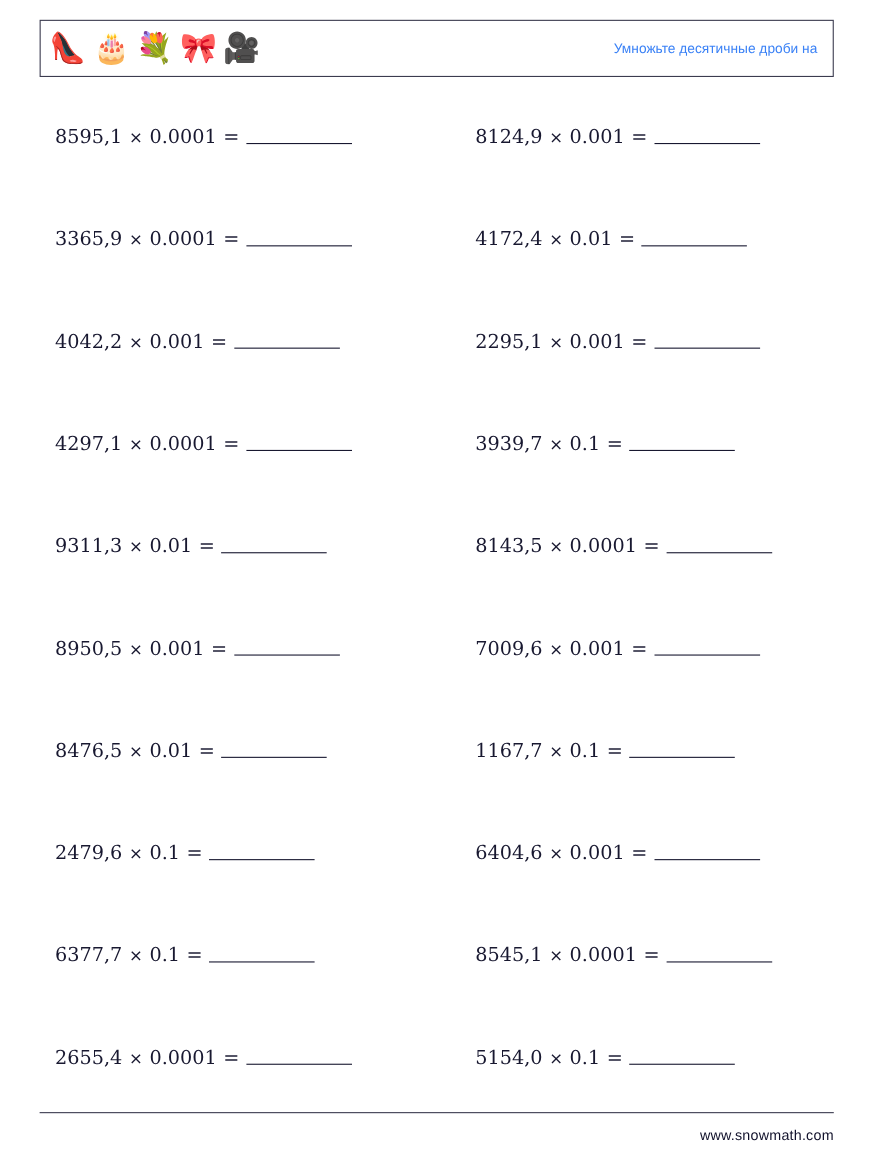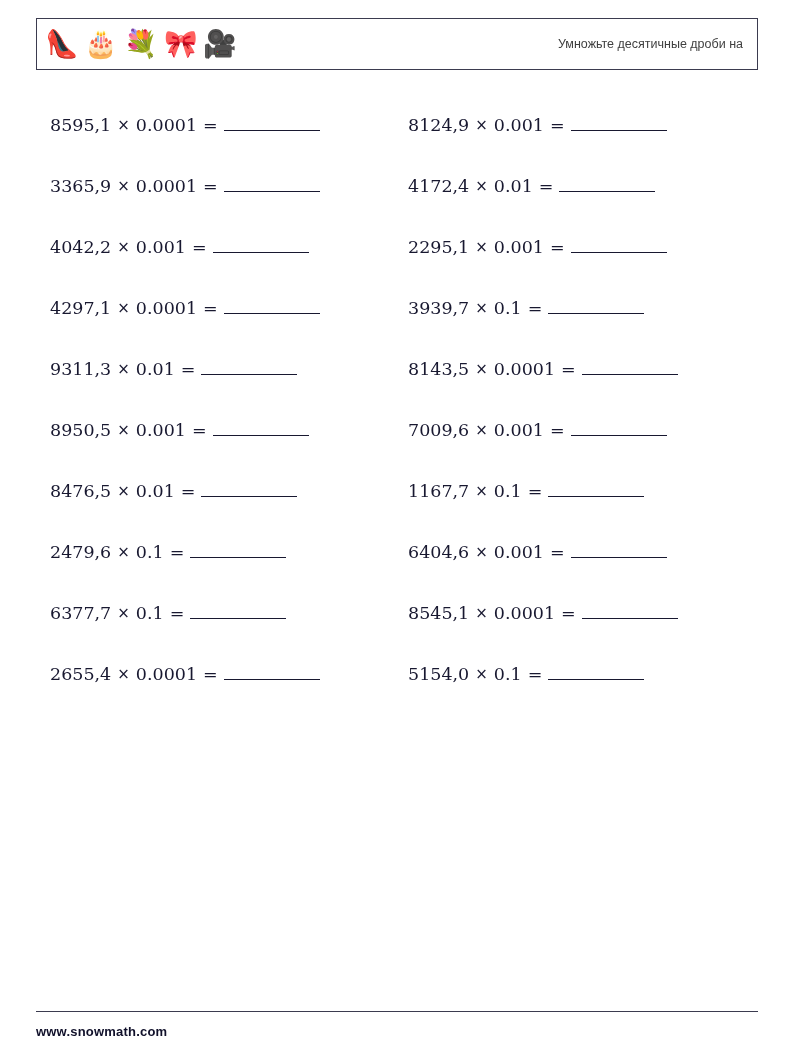--- a/index.html
+++ b/index.html
@@ -39,21 +39,21 @@
   }
   .header-icons .ic {
     font-size: 27px;
     line-height: 1;
   }
   .header-title {
     flex: 1 1 auto;
     text-align: right;
     padding-right: 14px;
     font-size: 12.5px;
-    color: #404040;
+    color: #3b82f6;
     line-height: 1.5;
   }
   .header-title .l2 { display: block; }
 
   
   .meta {
     margin-top: 22px;
     display: flex;
     align-items: baseline;
     font-size: 12.5px;
@@ -77,20 +77,21 @@
   .blank-date { width: 92px; }
   .blank-score { width: 62px; }
 
   
   .problems {
     margin-top: 24px;
     display: grid;
     grid-template-columns: 350px 350px;
     column-gap: 8px;
     row-gap: 0;
+    gap: 32px;
   }
   .prob {
     height: 61px;
     display: flex;
     align-items: center;
     font-family: "DejaVu Serif", serif;
     font-size: 17.5px;
     color: #181830;
     padding-left: 14px;
     white-space: nowrap;
@@ -110,23 +111,23 @@
     position: absolute;
     left: 36px;
     right: 36px;
     bottom: 14px;
   }
   .footer-rule {
     border-top: 1px solid #3b3b4f;
     margin-bottom: 12px;
   }
   .footer-text {
-    text-align: left;
+    text-align: right;
     font-size: 13px;
-    font-weight: bold;
+    font-weight: normal;
     color: #10102a;
     letter-spacing: 0.2px;
   }
 </style>
 </head>
 <body>
 
 <div class="page">
 
   <div class="header">

